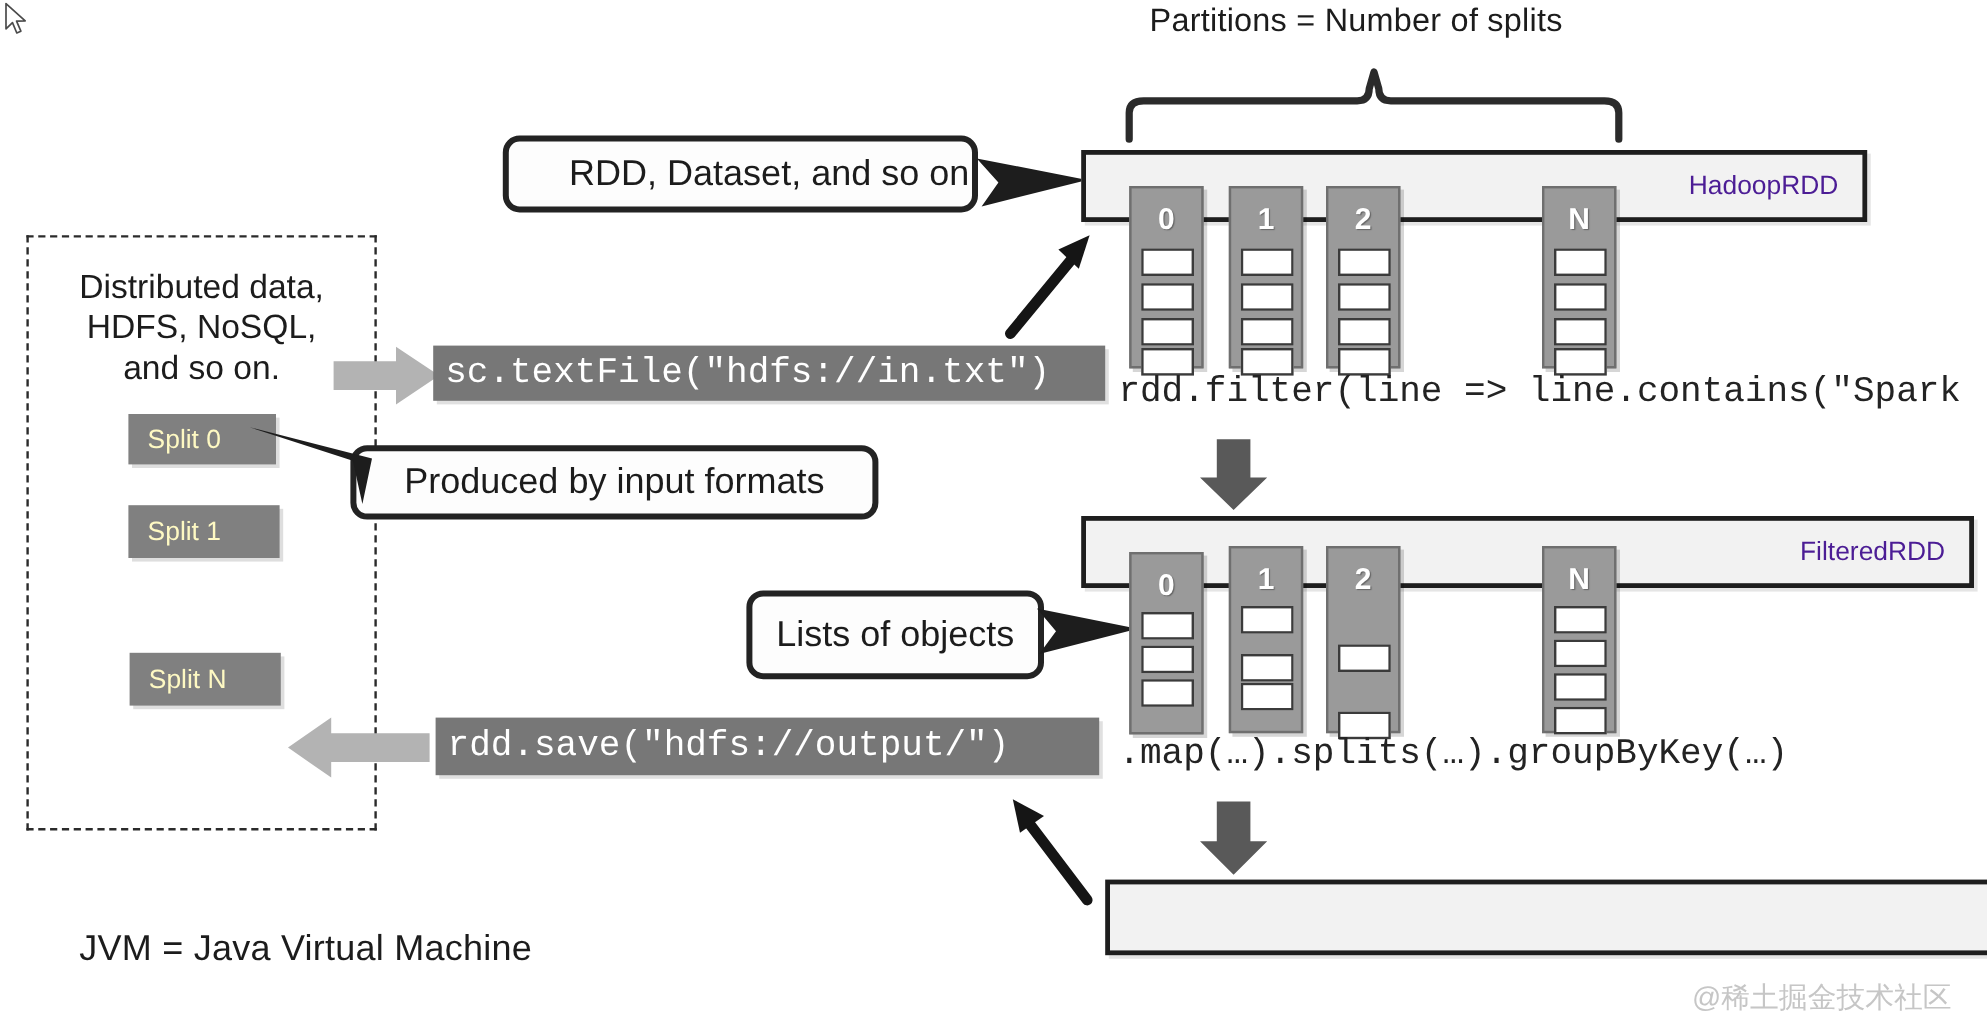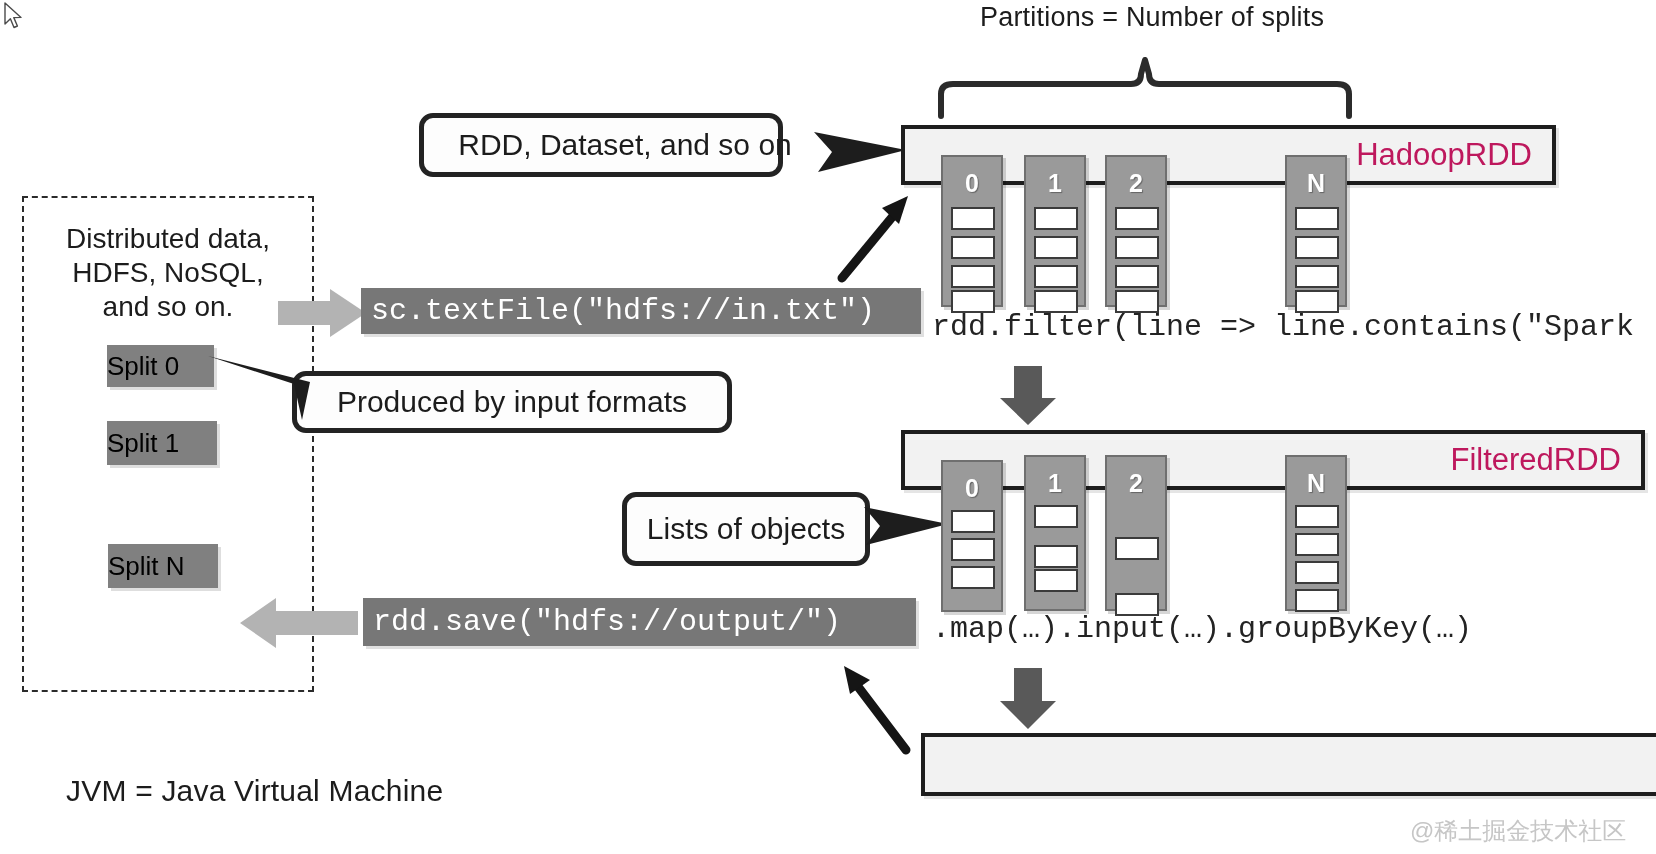--- a/index.html
+++ b/index.html
@@ -6,61 +6,61 @@
   body{width:1656px;height:854px;position:relative;overflow:hidden;
        font-family:"Liberation Sans", sans-serif;color:#1a1a1a;}
 
   .abs{position:absolute;}
 
   
   .cursor{left:4px;top:2px;width:22px;height:30px;}
 
   
   .lbl{font-size:27px;color:#1c1c1c;white-space:nowrap;letter-spacing:.2px;}
-  .lbl-partitions{left:980px;top:2px;}
+  .lbl-partitions{left:958px;top:2px;}
   .lbl-jvm{left:66px;top:774px;font-size:30px;}
 
   
   .jvm-box{left:22px;top:196px;width:292px;height:496px;
            border:2px dashed #2b2b2b;box-sizing:border-box;background:transparent;}
 
   .dist-text{left:28px;top:222px;width:280px;text-align:center;
              font-size:28px;line-height:34px;color:#1c1c1c;}
 
   
-  .split{background:#808080;color:#000000;font-size:26px;
-         display:flex;align-items:center;
+  .split{background:#808080;color:#fef9c3;font-size:22px;
+         display:flex;align-items:center;padding-left:16px;
          box-shadow:3px 3px 0 rgba(0,0,0,.13);}
   .split0{left:107px;top:345px;width:107px;height:42px;}
   .split1{left:107px;top:421px;width:110px;height:44px;}
   .splitN{left:108px;top:544px;width:110px;height:44px;}
 
   
   .code{background:#777777;color:#ffffff;
         font-family:"Liberation Mono","DejaVu Sans Mono",monospace;
         font-size:30px;display:flex;align-items:center;
         padding:0 10px;letter-spacing:0px;box-shadow:3px 3px 0 rgba(0,0,0,.12);}
   .code-read{left:361px;top:288px;width:540px;height:46px;}
   .code-save{left:363px;top:598px;width:533px;height:48px;}
 
   
   .garrow{fill:#b3b3b3;}
 
   
   .callout{background:#fdfdfd;border:5px solid #232323;border-radius:14px;
            display:flex;align-items:center;justify-content:center;
            font-size:30px;color:#1c1c1c;box-sizing:border-box;white-space:nowrap;}
-  .c-rdd{left:419px;top:113px;width:364px;height:64px;padding-left:48px;}
+  .c-rdd{left:419px;top:113px;width:396px;height:64px;padding-left:48px;}
   .c-prod{left:292px;top:371px;width:440px;height:62px;text-align:center;}
   .c-lists{left:622px;top:492px;width:248px;height:74px;}
 
   
   .stage{background:#f2f2f2;border:4px solid #1e1e1e;box-sizing:border-box;
          display:flex;align-items:center;justify-content:flex-end;
-         padding-right:20px;font-size:31px;color:#be185d;
+         padding-right:20px;font-size:22px;color:#4c1d95;
          box-shadow:3px 3px 0 rgba(0,0,0,.10);}
   .stage-hadoop{left:901px;top:125px;width:655px;height:60px;}
   .stage-filtered{left:901px;top:430px;width:744px;height:60px;}
   .stage-rdd{left:901px;top:733px;width:887px;height:63px;margin-left:20px;}
 
   
   .part{position:absolute;background:#9a9a9a;border:2px solid #6f6f6f;
         box-shadow:3px 3px 0 rgba(0,0,0,.16);}
   .part-num{position:absolute;left:0;width:100%;text-align:center;
             color:#ffffff;font-size:25px;font-weight:bold;
@@ -224,19 +224,19 @@
       <div class="cell" style="left: 8px; top: 136px; width: 40px; height: 19px;"></div>
     </div>
     <div class="part" style="left: 1285px; top: 455px; width: 58px; height: 152px; pointer-events: auto;">
       <div class="part-num" style="top: 12px;">N</div>
       <div class="cell" style="left: 8px; top: 48px; width: 40px; height: 19px;"></div>
       <div class="cell" style="left: 8px; top: 76px; width: 40px; height: 19px;"></div>
       <div class="cell" style="left: 8px; top: 104px; width: 40px; height: 19px;"></div>
       <div class="cell" style="left: 8px; top: 132px; width: 40px; height: 19px;"></div>
     </div>
   </div>
-<div class="abs opcode op-chain">.map(…).input(…).groupByKey(…)</div>
+<div class="abs opcode op-chain">.map(…).splits(…).groupByKey(…)</div>
 
 <div class="abs stage stage-rdd">
   <span>RDD</span>
 </div>
 
 <div class="abs wm">@稀土掘金技术社区</div>
 
 </body></html>

